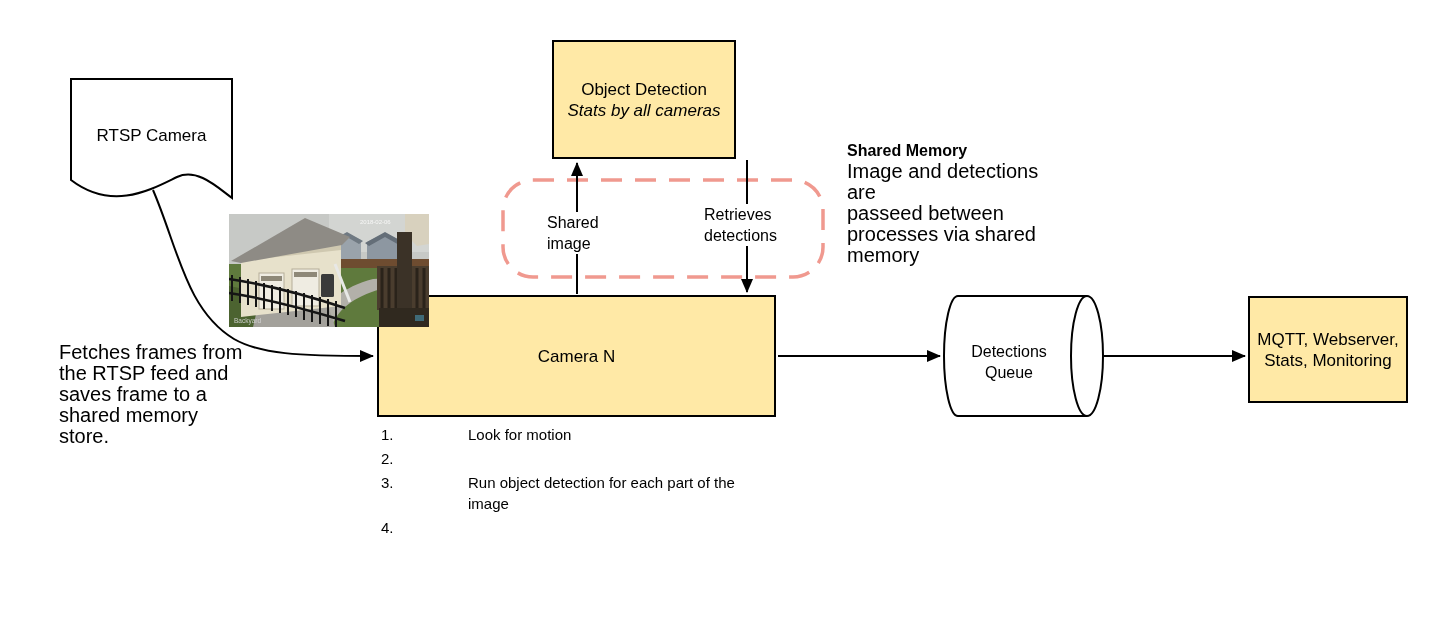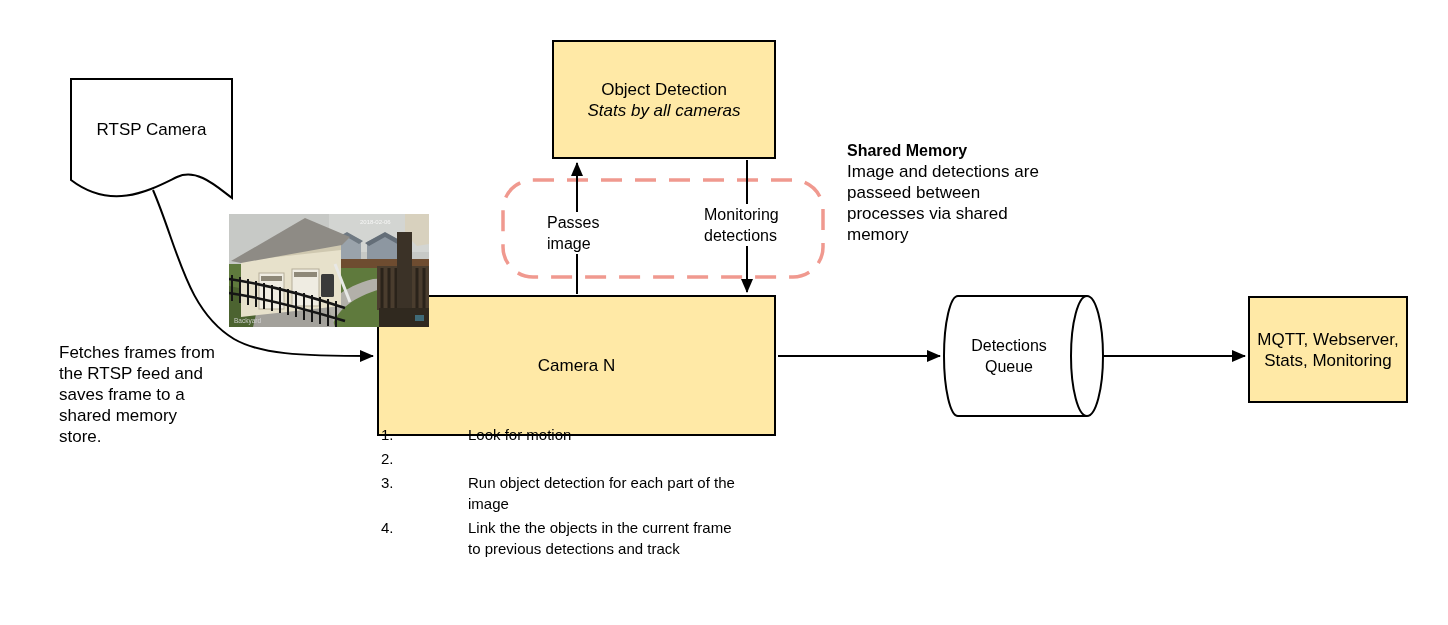--- a/index.html
+++ b/index.html
@@ -11,25 +11,25 @@
   *{box-sizing:border-box;margin:0;padding:0;}
   body{background:#ffffff;font-family:"Liberation Sans","DejaVu Sans",sans-serif;color:#000;}
   .canvas{position:relative;width:1448px;height:625px;background:#fff;overflow:hidden;}
   .layer-svg{position:absolute;left:0;top:0;z-index:1;}
   .box{position:absolute;background:var(--box-fill);border:2px solid var(--box-border);
        display:flex;flex-direction:column;align-items:center;justify-content:center;
        text-align:center;z-index:2;}
   .box-label{font-size:17px;line-height:21px;white-space:pre-line;}
   .subtitle{font-style:italic;}
   .abs{position:absolute;z-index:5;}
-  .note{font-size:17px;line-height:21px;white-space:pre-line;}
+  .note{font-size:20px;line-height:21px;white-space:pre-line;}
   .note-title{font-size:16px;line-height:21px;font-weight:bold;}
   .edge-label{font-size:16px;line-height:21px;white-space:pre-line;background:#fff;padding:0 2px;}
   .shape-label{position:absolute;display:flex;align-items:center;justify-content:center;
-       text-align:center;z-index:5;}
+       text-align:center;z-index:5;margin-top:6px;}
   .steps{position:absolute;left:381px;top:424px;width:380px;z-index:5;font-size:15px;line-height:21px;}
   .step{display:flex;margin-bottom:3px;}
   .step-num{width:56px;flex:0 0 56px;}
   .step-text{white-space:pre-line;margin-left:31px;}
   .snapshot{position:absolute;left:229px;top:214px;width:200px;height:113px;z-index:4;}
 </style>
 </head>
 <body>
 
 <div class="canvas">
@@ -62,60 +62,58 @@
   <div class="shape-label" style="left:71px;top:79px;width:161px;height:101px;">
     <span class="box-label">RTSP Camera</span>
   </div>
 
   <div class="abs note" style="left:59px;top:342px;width:195px;">Fetches frames from
 the RTSP feed and
 saves frame to a
 shared memory
 store.</div>
 
-  <div class="box" style="left:552px;top:40px;width:224px;height:119px;">
+  <div class="box" style="left:552px;top:40px;width:184px;height:119px;">
     <span class="box-label">Object Detection</span>
     <span class="box-label subtitle">Stats by all cameras</span>
   </div>
 
   <div class="abs" style="left:847px;top:140px;width:215px;">
     <div class="note-title">Shared Memory</div>
     <div class="note">Image and detections are
 passeed between
 processes via shared
 memory</div>
   </div>
 
-  <div class="abs edge-label" style="left:545px;top:212px;">Passes
+  <div class="abs edge-label" style="left:545px;top:212px;">Shared
 image</div>
-  <div class="abs edge-label" style="left:702px;top:204px;">Monitoring
+  <div class="abs edge-label" style="left:702px;top:204px;">Retrieves
 detections</div>
 
-  <div class="box" style="left:377px;top:295px;width:399px;height:141px;">
+  <div class="box" style="left:377px;top:295px;width:399px;height:122px;">
     <span class="box-label">Camera N</span>
   </div>
 
   <div class="steps">
 
   <div class="step">
       <span class="step-num">1.</span>
       <span class="step-text">Look for motion</span>
     </div>
       <div class="step">
       <span class="step-num">2.</span>
     </div>
       <div class="step">
       <span class="step-num">3.</span>
       <span class="step-text">Run object detection for each part of the
 image</span>
     </div>
       <div class="step">
       <span class="step-num">4.</span>
-      <span class="step-text">Link the the objects in the current frame
-to previous detections and track</span>
     </div>
     </div>
 
   <div class="shape-label" style="left:943px;top:295px;width:132px;height:122px;">
     <span class="note" style="font-size:16px;">Detections
 Queue</span>
   </div>
 
 
   <div class="box" style="left:1248px;top:296px;width:160px;height:107px;">

